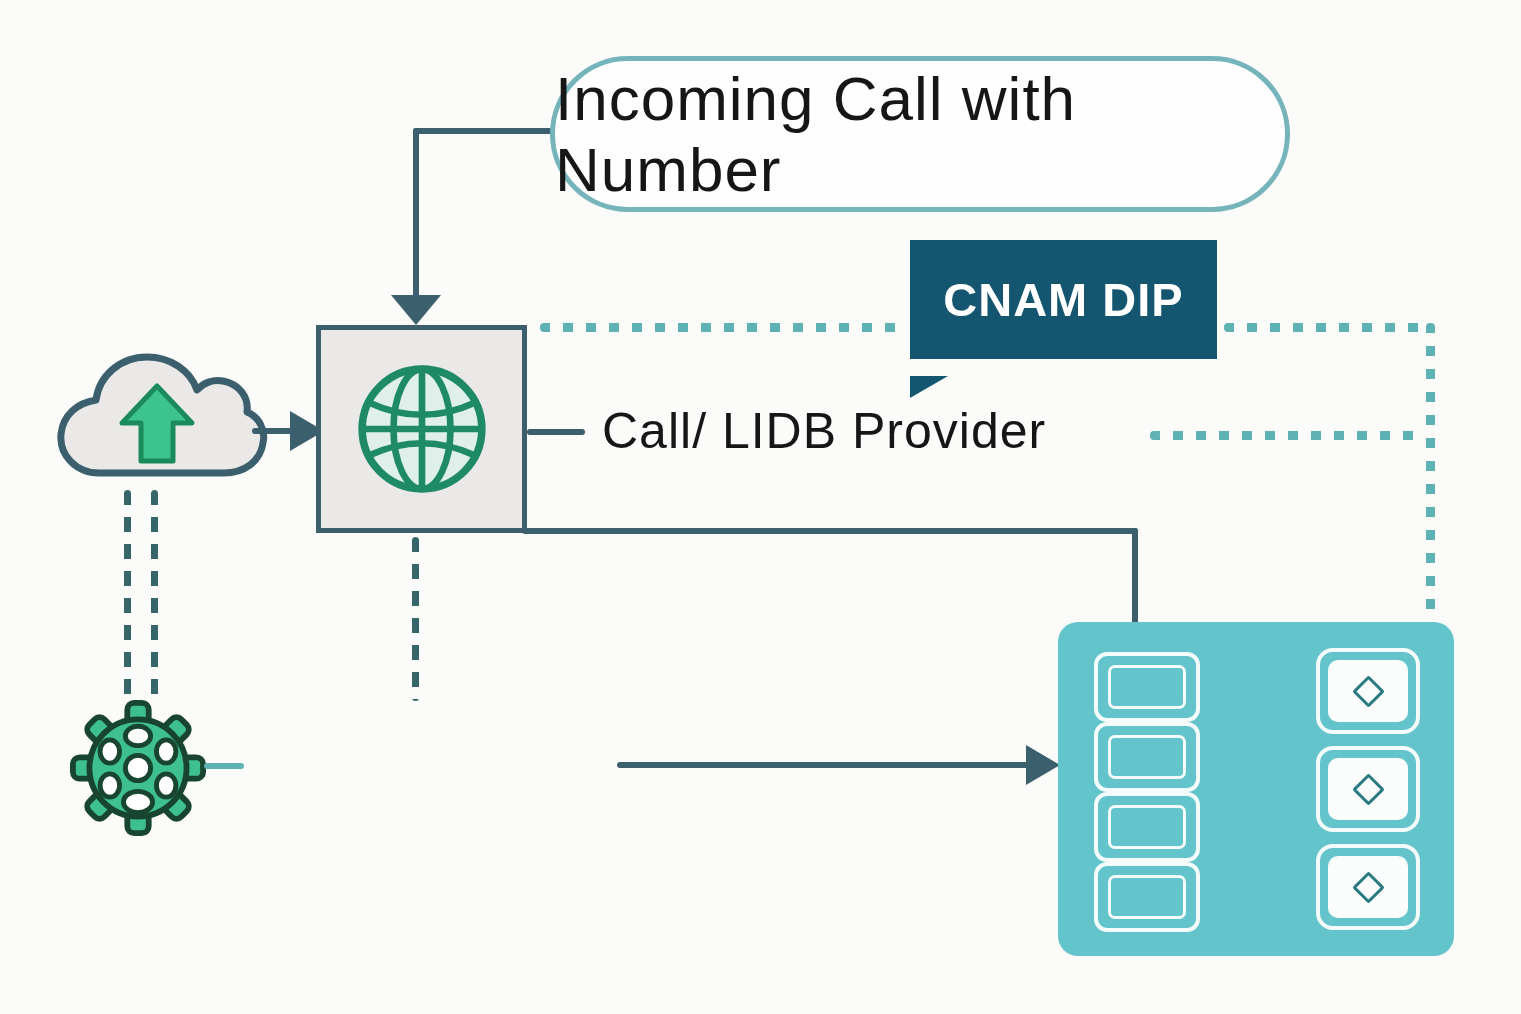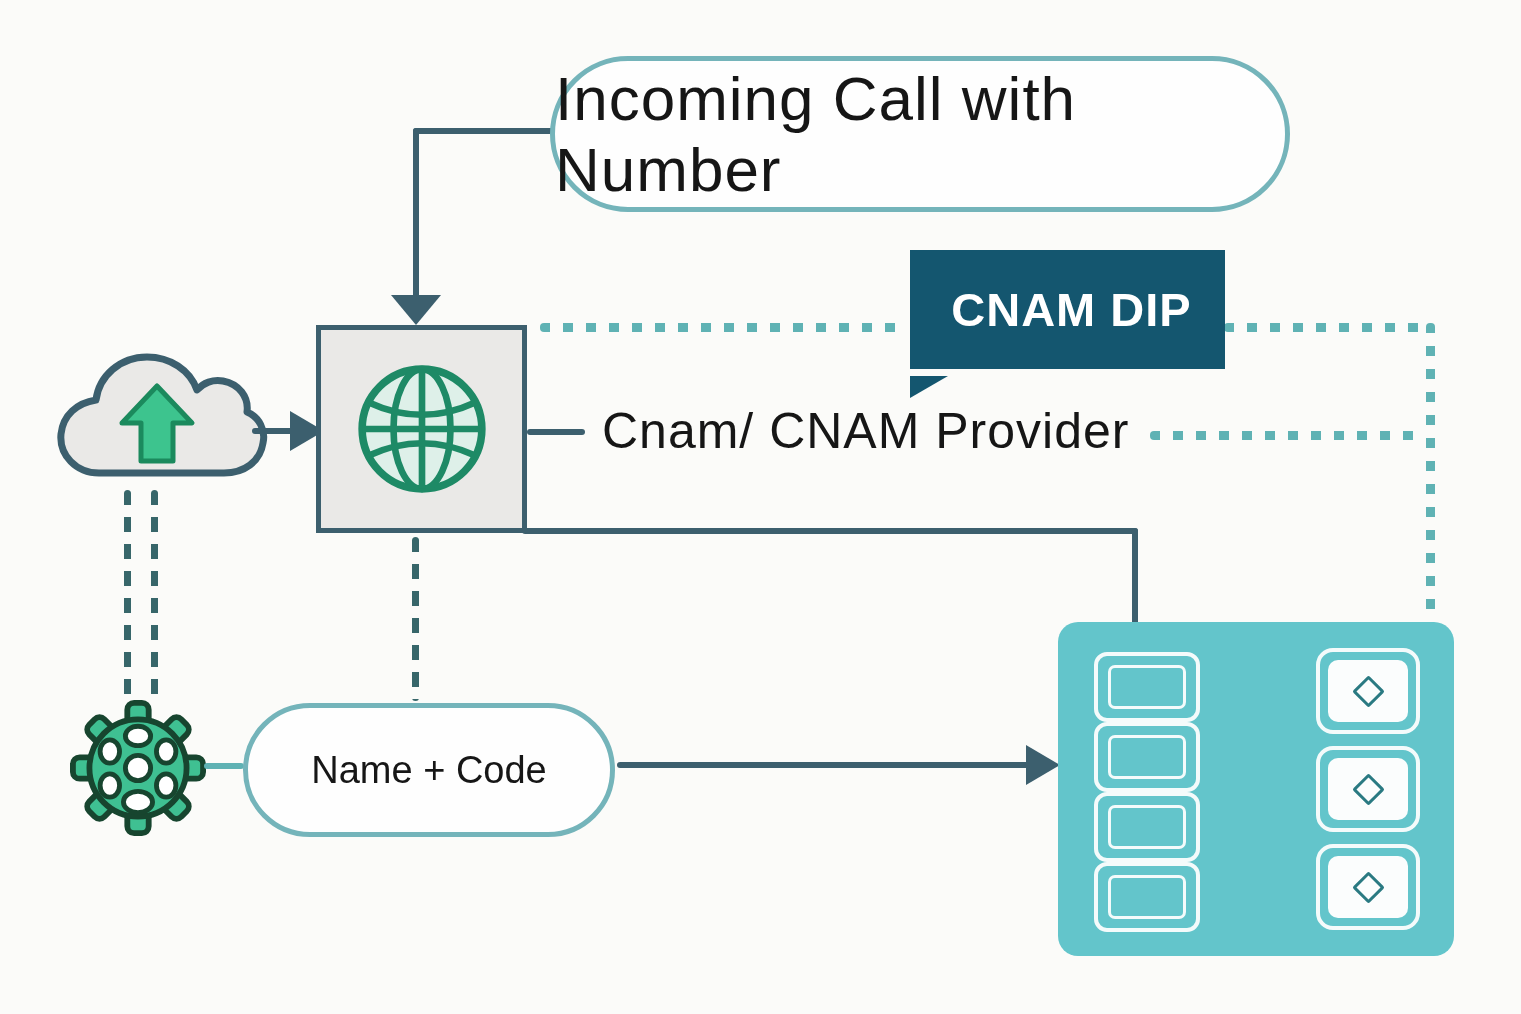--- a/index.html
+++ b/index.html
@@ -69,21 +69,21 @@
   <div class="pill pill-lg" style="left:550px;top:56px;width:740px;height:156px;">
     <span>Incoming Call with Number</span>
   </div>
 
   <div class="hdot" style="left:540px;top:323px;width:368px;"></div>
   <div class="hdot" style="left:1224px;top:323px;width:206px;"></div>
   <div class="vdot" style="left:1426px;top:323px;height:300px;"></div>
 
   <div class="hdot" style="left:1150px;top:431px;width:276px;"></div>
 
-  <div class="banner" style="left:910px;top:250px;width:307px;height:119px;padding-left:8px;">
+  <div class="banner" style="left:910px;top:240px;width:307px;height:119px;">
     <span>CNAM DIP</span>
   </div>
   <div class="banner-tail" style="left:910px;top:376px;"></div>
 
   <svg class="abs" style="left:50px;top:340px;" width="218" height="156" viewBox="0 0 218 156">
     <path d="M49,133 C26,133 9,115 11,94 C13,75 27,63 46,60 C49,36 70,17 97,17 C120,17 140,30 147,50 C153,43 163,39 173,41 C189,44 199,57 197,72 C209,77 216,90 213,103 C210,122 194,133 174,133 Z" fill="var(--box-fill,#eae9e7)" stroke="var(--line-dark,#3c5f6e)" stroke-width="7" stroke-linejoin="round"></path>
     <polygon points="107,46 142,83 123,83 123,121 91,121 91,83 72,83" fill="var(--arrow-green,#3dc48e)" stroke="var(--arrow-green-outline,#1b8a5d)" stroke-width="5" stroke-linejoin="round"></polygon>
   </svg>
 
   <div class="line" style="left:252px;top:428px;width:44px;height:6px;"></div>
@@ -94,21 +94,21 @@
       <circle cx="80" cy="80" r="63" fill="var(--globe-fill,#def0e9)" stroke="var(--globe-green,#1e8a66)" stroke-width="8"></circle>
       <ellipse cx="80" cy="80" rx="30" ry="63" fill="none" stroke="var(--globe-green,#1e8a66)" stroke-width="7"></ellipse>
       <line x1="17" y1="80" x2="143" y2="80" stroke="var(--globe-green,#1e8a66)" stroke-width="7"></line>
       <line x1="80" y1="17" x2="80" y2="143" stroke="var(--globe-green,#1e8a66)" stroke-width="7"></line>
       <path d="M24,52 Q80,78 136,52" fill="none" stroke="var(--globe-green,#1e8a66)" stroke-width="7"></path>
       <path d="M24,108 Q80,82 136,108" fill="none" stroke="var(--globe-green,#1e8a66)" stroke-width="7"></path>
     </svg>
   </div>
 
   <div class="line" style="left:527px;top:429px;width:58px;height:6px;"></div>
-  <div class="label" style="left:602px;top:402px;">Cnam/ CNAM Provider</div>
+  <div class="label" style="left:602px;top:402px;">Call/ LIDB Provider</div>
 
   <div class="line" style="left:522px;top:528px;width:616px;height:6px;"></div>
   <div class="line" style="left:1132px;top:528px;width:6px;height:100px;"></div>
 
   <div class="vdash" style="left:124px;top:490px;height:212px;"></div>
   <div class="vdash" style="left:151px;top:490px;height:212px;"></div>
 
   <div class="vdash" style="left:412px;top:537px;height:164px;"></div>
 
   <svg class="abs" style="left:70px;top:700px;" width="136" height="136" viewBox="0 0 140 140">
@@ -131,23 +131,20 @@
       <ellipse cx="99" cy="53" rx="10" ry="12"></ellipse>
       <ellipse cx="99" cy="88" rx="10" ry="12"></ellipse>
       <ellipse cx="70" cy="105" rx="15" ry="11"></ellipse>
       <ellipse cx="41" cy="88" rx="10" ry="12"></ellipse>
       <ellipse cx="41" cy="53" rx="10" ry="12"></ellipse>
     </g>
   </svg>
 
   <div class="stub-teal" style="left:204px;top:763px;width:40px;height:6px;"></div>
 
-  <div class="pill pill-sm" style="left:243px;top:703px;width:372px;height:134px;">
-    <span>Name + Code</span>
-  </div>
 
   <div class="line" style="left:617px;top:762px;width:414px;height:6px;"></div>
   <div class="arrow-right" style="left:1026px;top:745px;"></div>
 
   <div class="panel" style="left:1058px;top:622px;width:396px;height:334px;">
     <div class="slot-col">
         <div class="slot">
           <div class="slot-inner"></div>
         </div>
         <div class="slot">

